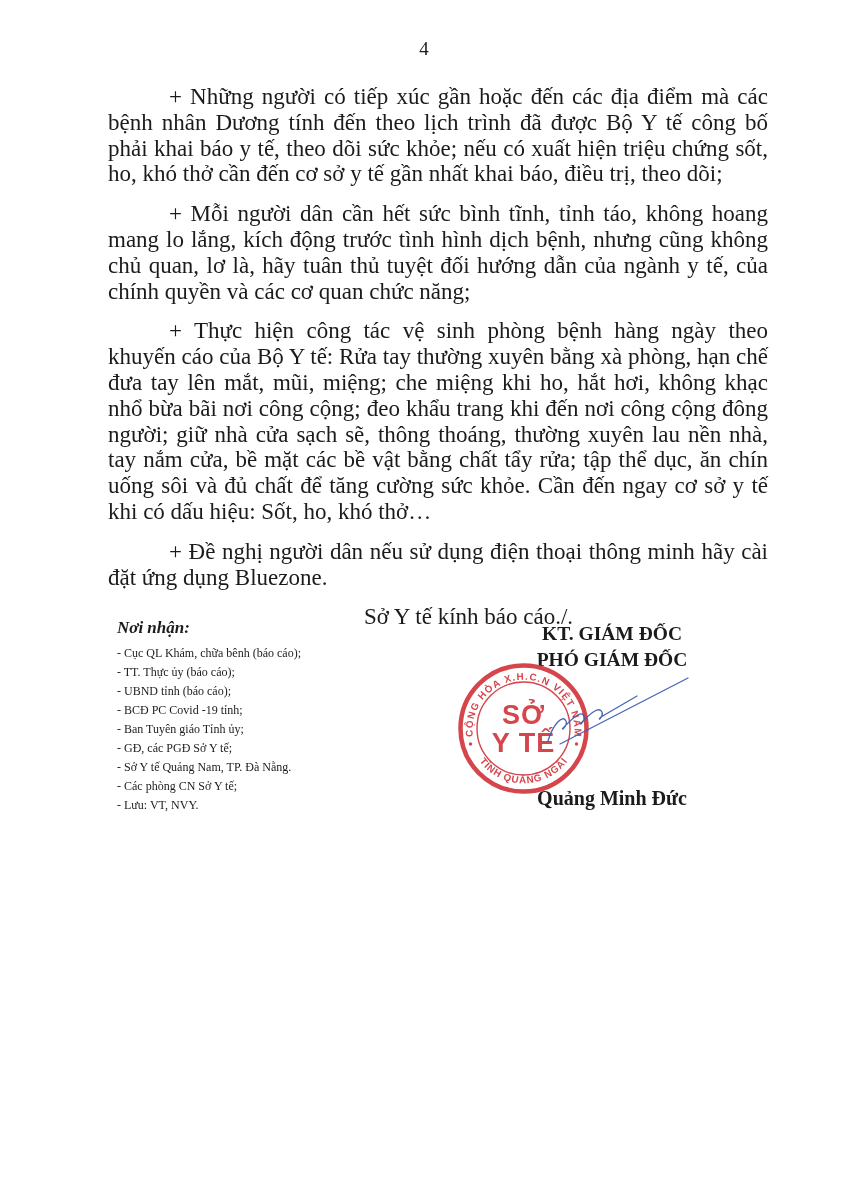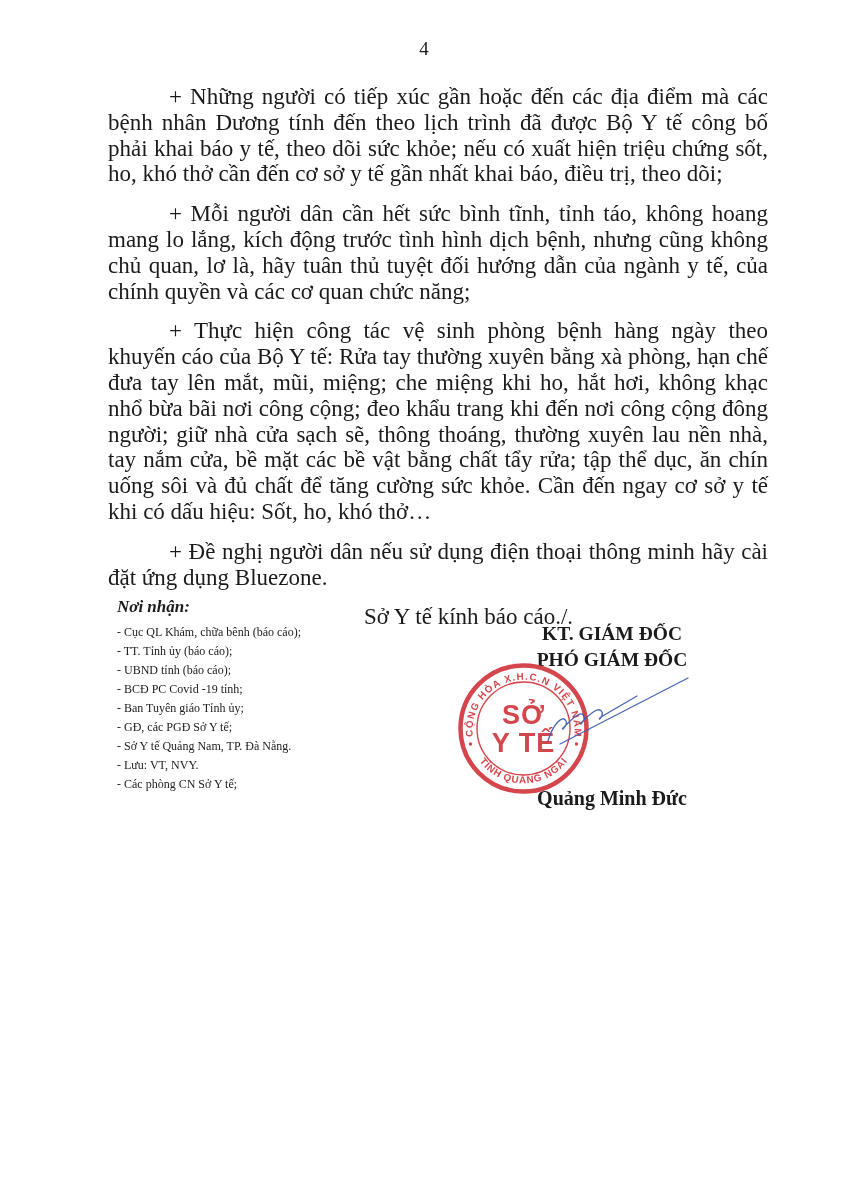--- a/index.html
+++ b/index.html
@@ -25,21 +25,21 @@
   .doc-body{
     position:absolute;left:108px;top:84px;width:660px;
   }
   .doc-body p{
     margin:0 0 14px 0;
     font-size:23px;line-height:25.8px;
     text-align:justify;text-indent:61px;
   }
   .doc-body p.closing{text-align:center;}
   .recipients{
-    position:absolute;left:117px;top:597px;width:330px;
+    position:absolute;left:117px;top:618px;width:330px;
   }
   .recipients-heading{
     font-size:17px;font-weight:bold;font-style:italic;
     margin:0 0 6px 0;
   }
   .recipient-item{
     font-size:12px;line-height:19px;
   }
   .sign-head{
     position:absolute;left:490px;top:621px;width:244px;
@@ -76,28 +76,28 @@
     <p>+ Những người có tiếp xúc gần hoặc đến các địa điểm mà các bệnh nhân Dương tính đến theo lịch trình đã được Bộ Y tế công bố phải khai báo y tế, theo dõi sức khỏe; nếu có xuất hiện triệu chứng sốt, ho, khó thở cần đến cơ sở y tế gần nhất khai báo, điều trị, theo dõi;</p>
     <p>+ Mỗi người dân cần hết sức bình tĩnh, tỉnh táo, không hoang mang lo lắng, kích động trước tình hình dịch bệnh, nhưng cũng không chủ quan, lơ là, hãy tuân thủ tuyệt đối hướng dẫn của ngành y tế, của chính quyền và các cơ quan chức năng;</p>
     <p>+ Thực hiện công tác vệ sinh phòng bệnh hàng ngày theo khuyến cáo của Bộ Y tế: Rửa tay thường xuyên bằng xà phòng, hạn chế đưa tay lên mắt, mũi, miệng; che miệng khi ho, hắt hơi, không khạc nhổ bừa bãi nơi công cộng; đeo khẩu trang khi đến nơi công cộng đông người; giữ nhà cửa sạch sẽ, thông thoáng, thường xuyên lau nền nhà, tay nắm cửa, bề mặt các bề vật bằng chất tẩy rửa; tập thể dục, ăn chín uống sôi và đủ chất để tăng cường sức khỏe. Cần đến ngay cơ sở y tế khi có dấu hiệu: Sốt, ho, khó thở…</p>
     <p>+ Đề nghị người dân nếu sử dụng điện thoại thông minh hãy cài đặt ứng dụng Bluezone.</p>
     <p class="closing">Sở Y tế kính báo cáo./.</p>
   </div>
 
   <div class="recipients">
     <div class="recipients-heading">Nơi nhận:</div>
     <div class="recipient-item">- Cục QL Khám, chữa bênh (báo cáo);</div>
-    <div class="recipient-item">- TT. Tỉnh ủy (báo cáo);</div>
+    <div class="recipient-item">- TT. Thực ủy (báo cáo);</div>
     <div class="recipient-item">- UBND tỉnh (báo cáo);</div>
     <div class="recipient-item">- BCĐ PC Covid -19 tỉnh;</div>
     <div class="recipient-item">- Ban Tuyên giáo Tỉnh ủy;</div>
     <div class="recipient-item">- GĐ, các PGĐ Sở Y tế;</div>
     <div class="recipient-item">- Sở Y tế Quảng Nam, TP. Đà Nẵng.</div>
+    <div class="recipient-item">- Các phòng CN Sở Y tế;</div>
     <div class="recipient-item">- Lưu: VT, NVY.</div>
-    <div class="recipient-item">- Các phòng CN Sở Y tế;</div>
   </div>
 
   <div class="sign-head">
     <div>KT. GIÁM ĐỐC</div>
     <div>PHÓ GIÁM ĐỐC</div>
   </div>
 
   <svg class="stamp-svg" viewBox="0 0 137 137" aria-hidden="true">
     <circle class="stamp-stroke" cx="68.5" cy="68.5" r="63" stroke-width="4.5"></circle>
     <circle class="stamp-stroke" cx="68.5" cy="68.5" r="46.5" stroke-width="1.4"></circle>

